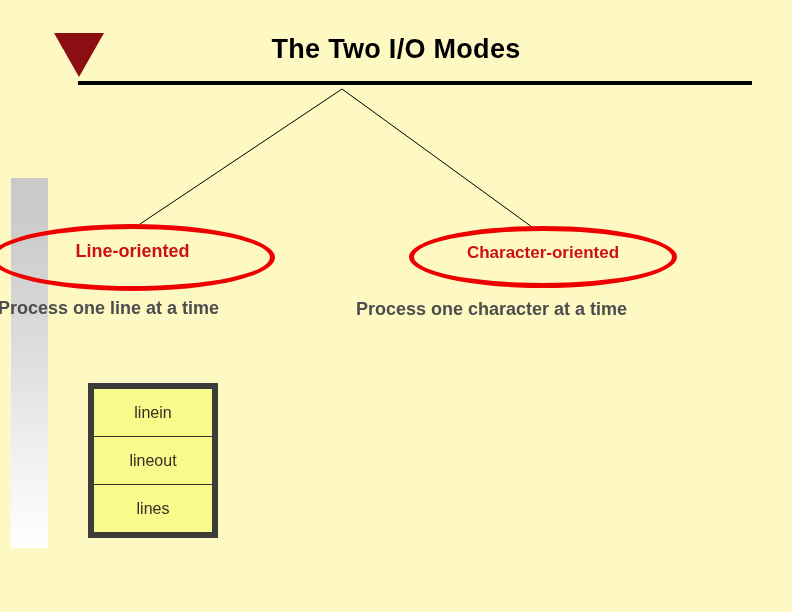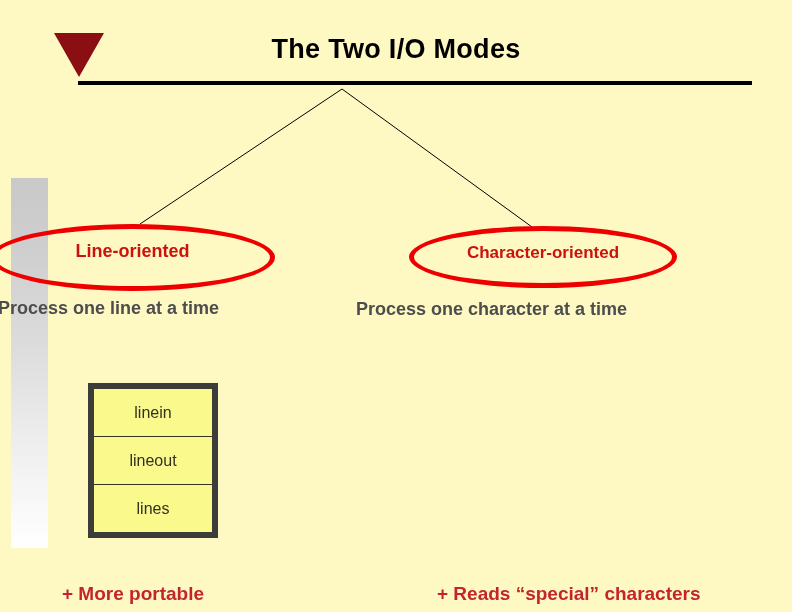--- a/index.html
+++ b/index.html
@@ -156,22 +156,20 @@
   <div class="ellipse ellipse-left"></div>
   <div class="ellipse-label ellipse-label-left">Line-oriented</div>
   <div class="subtitle subtitle-left">Process one line at a time</div>
 
   <div class="fbox fbox-left">
     <div class="fbox-row">linein</div>
     <div class="fbox-row">lineout</div>
     <div class="fbox-row">lines</div>
   </div>
 
-  <div class="bullet bullet-left">+  More portable</div>
 
   <div class="ellipse ellipse-right"></div>
   <div class="ellipse-label ellipse-label-right">Character-oriented</div>
   <div class="subtitle subtitle-right">Process one character at a time</div>
 
 
-  <div class="bullet bullet-right">+  Reads “special” characters</div>
 
 </div>
 
 </body></html>

